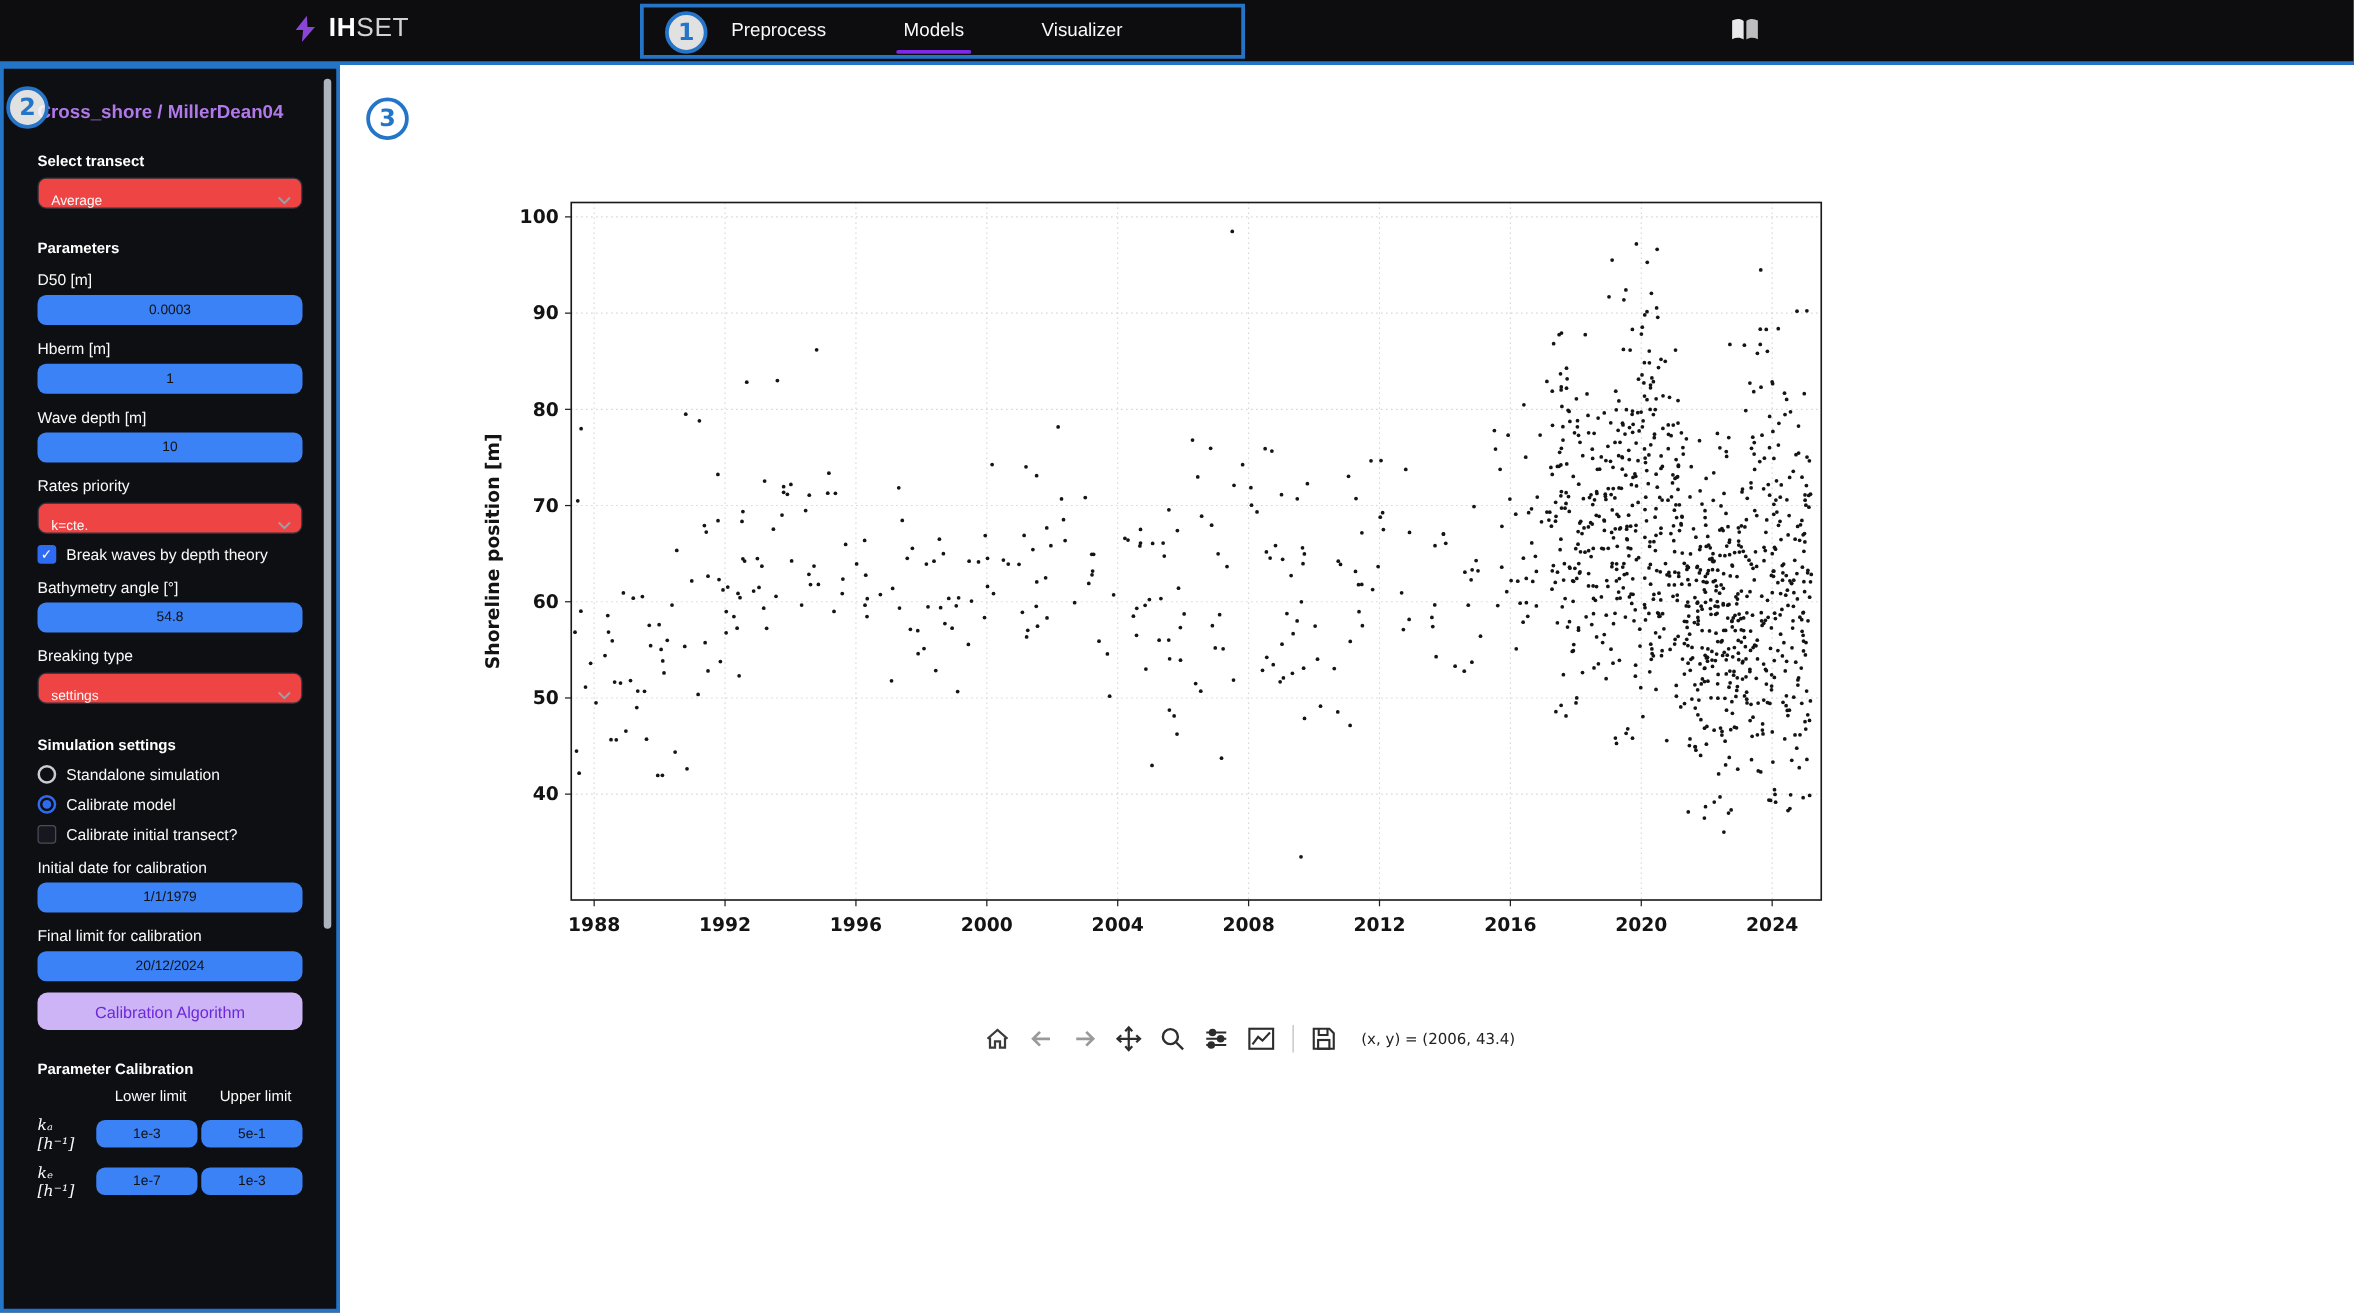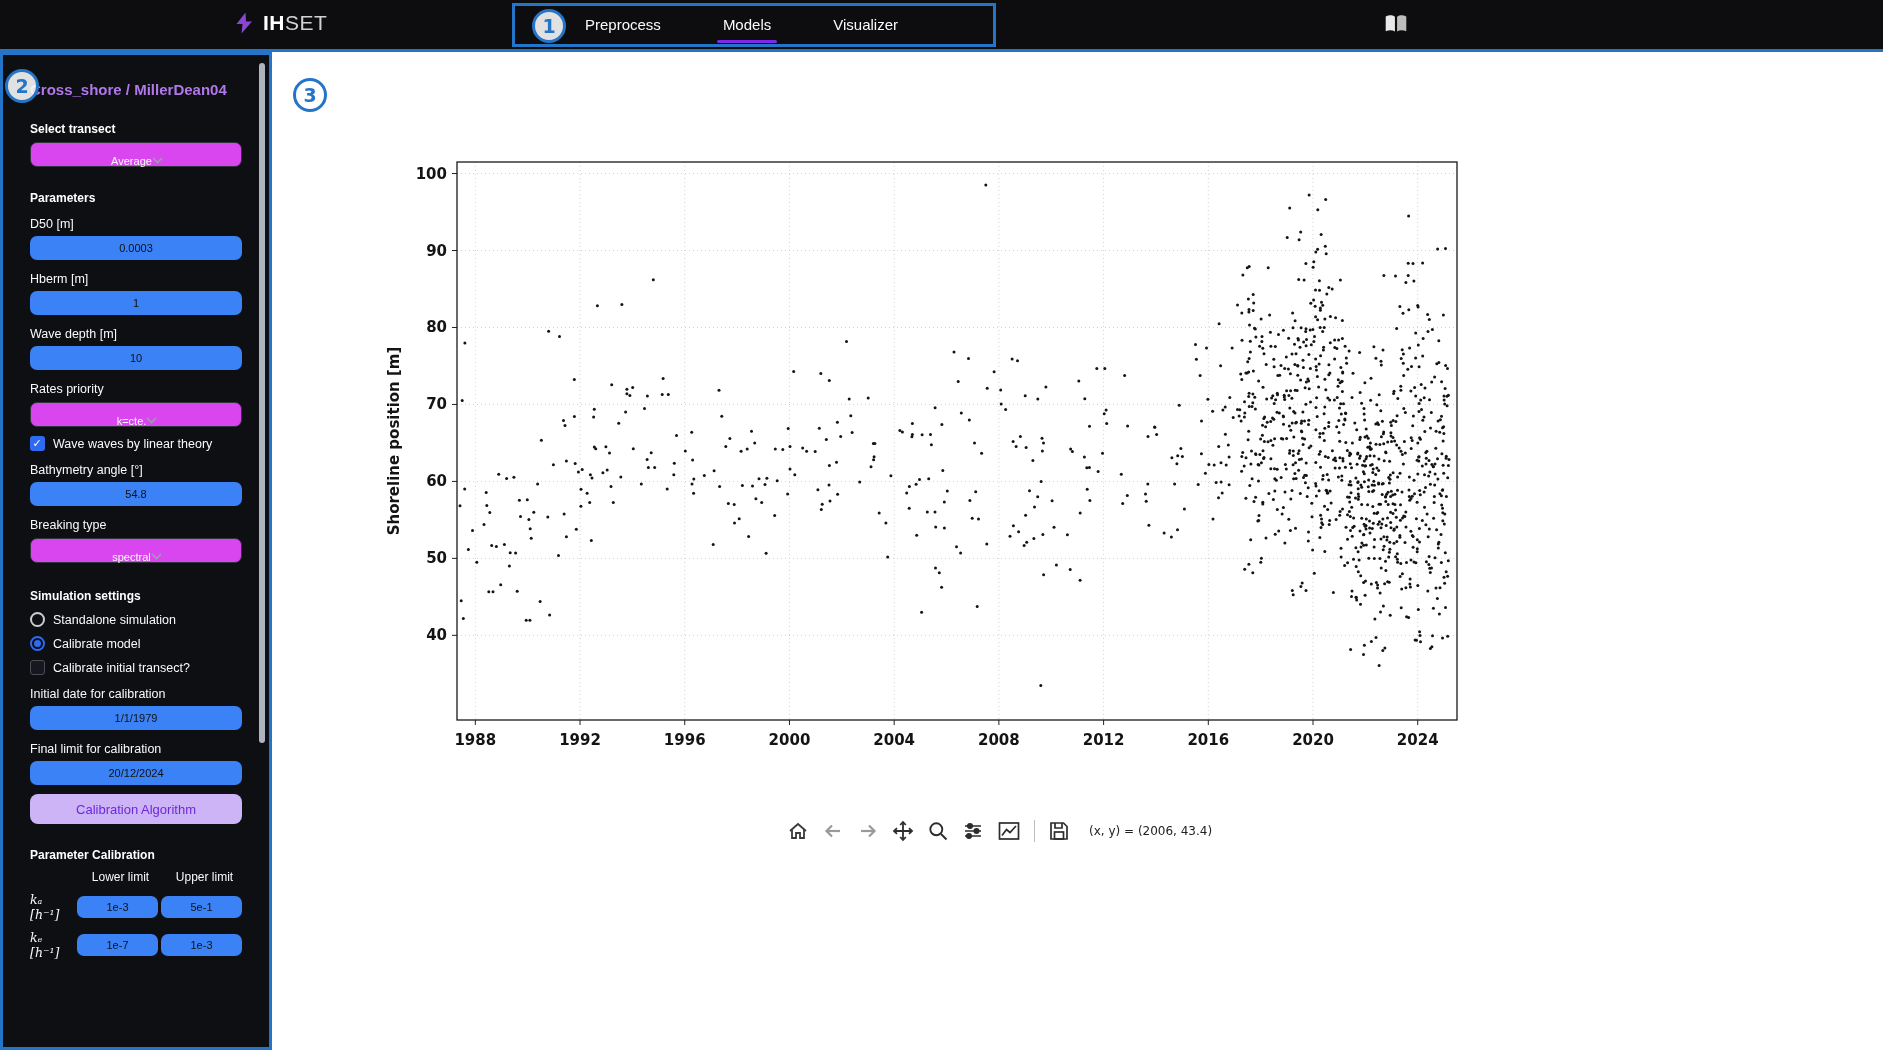--- a/index.html
+++ b/index.html
@@ -29,23 +29,23 @@
   
   .sidebar { position:absolute; left:0; top:52px; width:272px; height:998px;
              background:#0e0f13; border:3px solid #2475c8; z-index:4; overflow:hidden; }
   .sb-inner { padding:0 27px 0 27px; }
   .sb-title { margin-top:26px; font-size:15px; font-weight:bold; color:#b178ea; }
   .sb-h { margin-top:24px; font-size:12px; font-weight:bold; color:#ffffff; }
   .lbl { margin-top:12px; font-size:12.5px; color:#fafafa; }
   .inp { margin-top:5px; width:100%; height:24px; background:#3b82f6; color:#111;
          border:none; border-radius:7px; text-align:center; font-size:11px;
          font-family:"Liberation Sans", sans-serif; display:block; }
-  .sel { margin-top:6px; width:100%; height:25px; background:#d946ef; border:1px solid #30323c;
+  .sel { margin-top:6px; width:100%; height:25px; background:#ef4444; border:1px solid #30323c;
          border-radius:7px; color:#fafafa; font-size:11px; display:flex; align-items:center;
-         justify-content:center; padding:12px 8px 0 10px; cursor:pointer; }
+         justify-content:space-between; padding:12px 8px 0 10px; cursor:pointer; }
   .chk-row, .rad-row { display:flex; align-items:center; gap:8px; margin-top:9px; }
   .chk { width:15px; height:15px; border-radius:3px; flex:0 0 auto; position:relative; cursor:pointer; }
   .chk.on { background:#2e6bf0; }
   .chk.on::after { content:"✓"; position:absolute; left:2.5px; top:0.5px; color:#fff; font-size:11px; }
   .chk.off { background:#17181f; border:1px solid #4a4c57; }
   .rad { width:15px; height:15px; border-radius:50%; flex:0 0 auto; position:relative; cursor:pointer; }
   .rad.on { border:2px solid #2e6bf0; }
   .rad.on::after { content:""; position:absolute; left:2px; top:2px; width:7px; height:7px;
                    border-radius:50%; background:#2e6bf0; }
   .rad.off { border:2px solid #c9ccd2; }
@@ -121,29 +121,29 @@
     <div class="lbl">Rates priority</div>
     <div class="sel">
       <span>k=cte.</span>
       <svg width="11" height="7" viewBox="0 0 11 7">
           <path d="M1 1 L5.5 5.5 L10 1" stroke="#9aa0aa" stroke-width="1.6" fill="none"></path>
         </svg>
     </div>
 
     <div class="chk-row">
       <div class="chk on"></div>
-      <span class="chk-lbl">Wave waves by linear theory</span>
+      <span class="chk-lbl">Break waves by depth theory</span>
     </div>
 
     <div class="lbl">Bathymetry angle [°]</div>
     <input class="inp" value="54.8" style="">
 
     <div class="lbl">Breaking type</div>
     <div class="sel">
-      <span>spectral</span>
+      <span>settings</span>
       <svg width="11" height="7" viewBox="0 0 11 7">
           <path d="M1 1 L5.5 5.5 L10 1" stroke="#9aa0aa" stroke-width="1.6" fill="none"></path>
         </svg>
     </div>
 
     <div class="sb-h" style="margin-top:26px">Simulation settings</div>
 
     <div class="rad-row">
       <div class="rad off"></div>
       <span class="chk-lbl">Standalone simulation</span>

